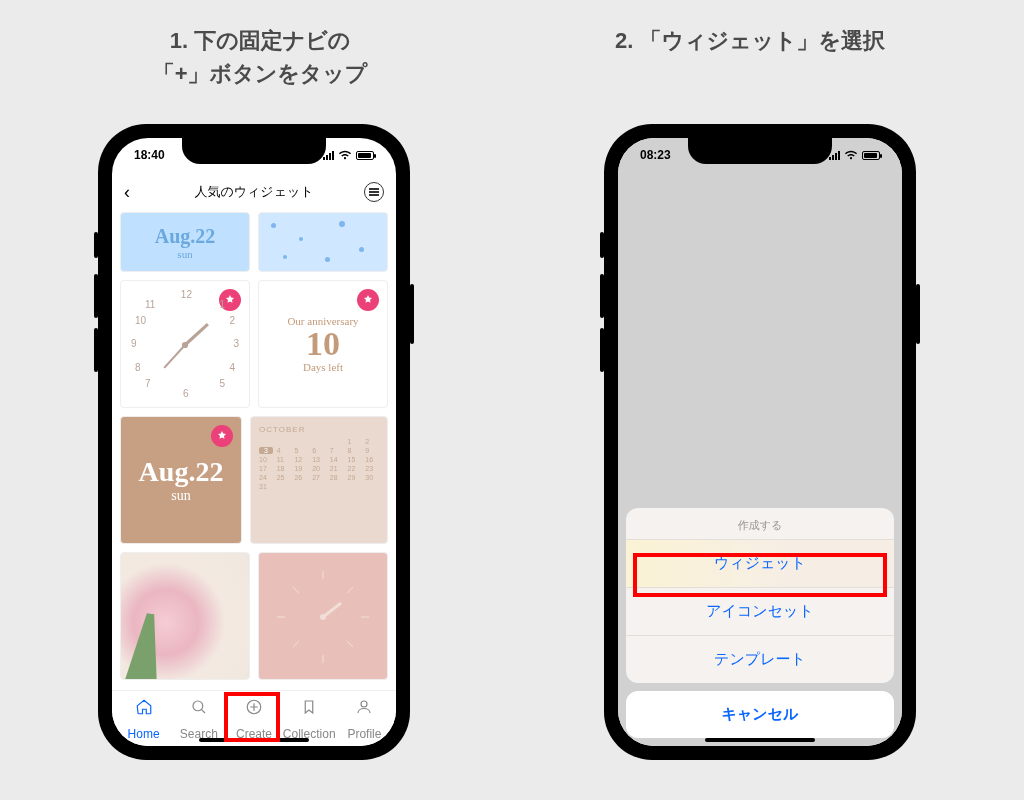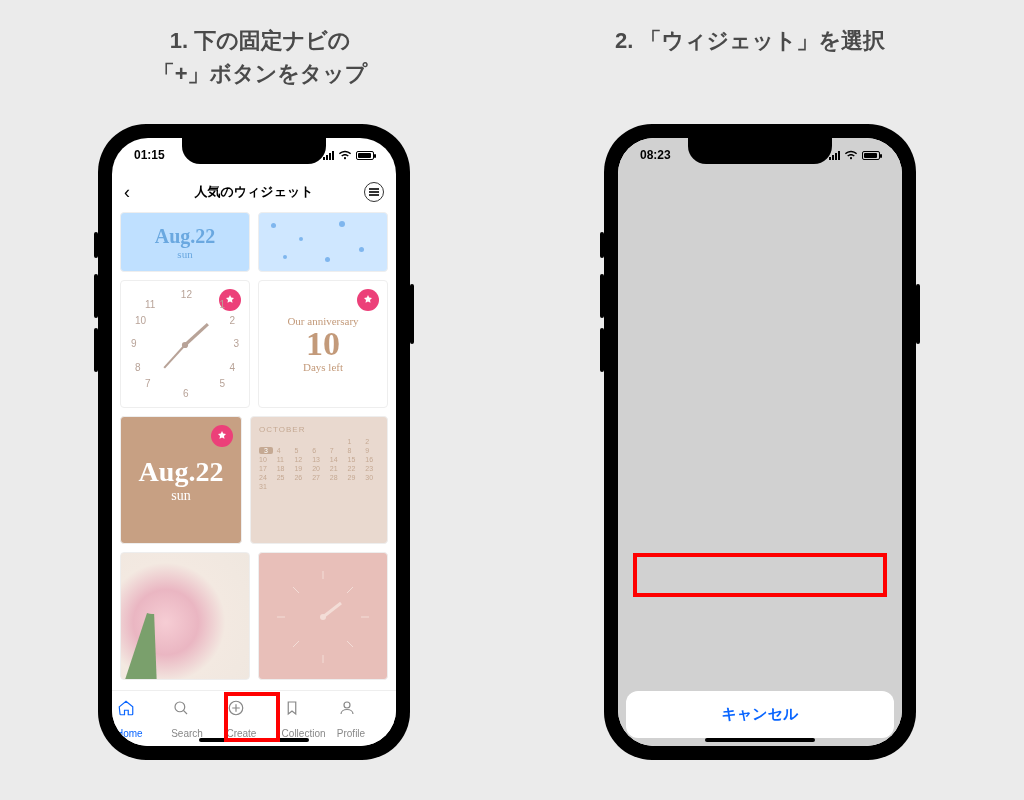--- a/index.html
+++ b/index.html
@@ -45,21 +45,21 @@
   .sig i { width:2px; background:#000; display:block;}
   .sig i:nth-child(1){height:3px}.sig i:nth-child(2){height:5px}
   .sig i:nth-child(3){height:7px}.sig i:nth-child(4){height:9px}
   .batt { width:18px; height:9px; border:1px solid #000; border-radius:2px; position:relative;}
   .batt::after{content:"";position:absolute;right:-3px;top:2px;width:2px;height:4px;background:#000;border-radius:1px;}
   .batt i{display:block;margin:1px;height:5px;width:13px;background:#000;border-radius:1px;}
 
   
   .hdr1 { margin-top: 36px; height: 36px; display:flex; align-items:center; justify-content:center; position:relative;}
   .hdr1 .back { position:absolute; left:12px; font-size:18px;}
-  .hdr1 .title { font-size:13px; font-weight:700;text-align:center;}
+  .hdr1 .title { font-size:13px; font-weight:400;text-align:center;}
   .hdr1 .menu { position:absolute; right:12px; width:20px;height:20px;border:1.5px solid #333;border-radius:50%;display:flex;align-items:center;justify-content:center;}
   .hdr1 .menu::before{content:"";width:10px;height:1.5px;background:#333;box-shadow:0 -3px 0 #333,0 3px 0 #333;}
 
   .grid { position:absolute; top:74px; left:8px; right:8px; bottom:56px; overflow:hidden;}
   .row { display:flex; gap:8px; margin-bottom:8px;}
   .tile { flex:1; height:128px; border-radius:4px; position:relative; border:1px solid #eee; overflow:hidden;}
   .tile.short { height:60px;}
   .badge { position:absolute; top:8px; right:8px; width:22px;height:22px;border-radius:50%;background:#ec4079;display:flex;align-items:center;justify-content:center;}
   .badge svg{width:12px;height:12px;fill:#fff;}
 
@@ -79,21 +79,21 @@
 
   .t-aug-big{ background:#c7a083; display:flex;flex-direction:column;align-items:center;justify-content:center;color:#fff;font-family:serif;}
   .t-aug-big b{font-size:28px;}
   .t-aug-big span{font-size:14px;}
   .t-cal{ background:#e9d9cf; padding:8px; color:#c5a993; font-size:7px;}
   .t-rose{ background: radial-gradient(circle at 35% 55%, #f6cdd4 0%, #eab6c2 30%, #f3e9e1 55%, #efe7df 100%);}
   .t-rose::before{content:"";position:absolute;left:6px;top:60px;width:36px;height:80px;background:#7aa06c;transform:rotate(8deg);clip-path:polygon(40% 0,60% 0,100% 100%,0 100%);}  
   .t-pinkclock{ background:#e8bfb9;}
 
   .tabbar { position:absolute; bottom:0; left:0; right:0; height:56px; background:#fff; border-top:1px solid #eee; display:flex; padding:0 4px;}
-  .tab { flex:1; display:flex; flex-direction:column; justify-content:center; gap:10px; font-size:10px; color:#888;}
+  .tab { flex:1; display:flex; flex-direction:column; align-items:center; justify-content:center; gap:10px; font-size:12px; color:#888;}
   .tab.active{ color:#0a66ff;}
   .tab .ic{ width:20px;height:20px; display:flex;align-items:center;justify-content:center;}
   .tab .ic svg{width:18px;height:18px;fill:none;stroke:currentColor;stroke-width:1.6;}
   .homebar{position:absolute;bottom:4px;left:50%;transform:translateX(-50%);width:110px;height:4px;background:#000;border-radius:4px;}
 
   .hl1 { position:absolute; border:4px solid #ff0000; z-index:60; pointer-events:none; left:112px; bottom:4px; width:56px; height:50px;}
 
   
   .p2bg { position:absolute; inset:0; background:#fff;}
   .hdr2 { margin-top: 38px; height: 30px; display:flex; align-items:center; padding:0 14px;}
@@ -136,21 +136,21 @@
 
 <div class="phone phone1">
   <i class="sidebtn sb-l" style="top:108px;height:26px"></i>
   <i class="sidebtn sb-l" style="top:150px;height:44px"></i>
   <i class="sidebtn sb-l" style="top:204px;height:44px"></i>
   <i class="sidebtn sb-r" style="top:160px;height:60px"></i>
 
   <div class="screen">
     <div class="notch"></div>
     <div class="status">
-      <span>01:15</span>
+      <span>18:40</span>
       <div class="status-right">
         <span class="sig">
             <i></i>
             <i></i>
             <i></i>
             <i></i>
           </span>
         <svg width="14" height="10" viewBox="0 0 20 14">
             <path d="M10 13c.8 0 1.5-.7 1.5-1.5S10.8 10 10 10s-1.5.7-1.5 1.5S9.2 13 10 13zm-4-3.8c2.2-2.2 5.8-2.2 8 0l1.4-1.4c-3-3-7.8-3-10.8 0L6 9.2zM2.7 5.9c4-4 10.6-4 14.6 0L18.7 4.5c-4.8-4.8-12.6-4.8-17.4 0L2.7 5.9z" fill="#000"></path>
           </svg>
@@ -512,19 +512,25 @@
               <circle cx="12" cy="12" r="9"></circle>
               <path d="M7 10c3-1 7-1 10 0M7 13c3-1 7-1 10 0M8 16c2.5-.8 5.5-.8 8 0" stroke="#d4b6a8" stroke-width="1.3" fill="none"></path>
             </svg>
           </div>
       </div>
     </div>
 
     <div class="dim"></div>
 
     <div class="sheet">
+      <div class="sheet-block">
+        <div class="sheet-title">作成する</div>
+        <div class="sheet-item grad">ウィジェット</div>
+        <div class="sheet-item">アイコンセット</div>
+        <div class="sheet-item">テンプレート</div>
+      </div>
       <div class="sheet-cancel">キャンセル</div>
     </div>
 
     <div class="homebar" style="background:#000;z-index:80"></div>
     <div class="hl2"></div>
   </div>
 </div>
 
 </body></html>

